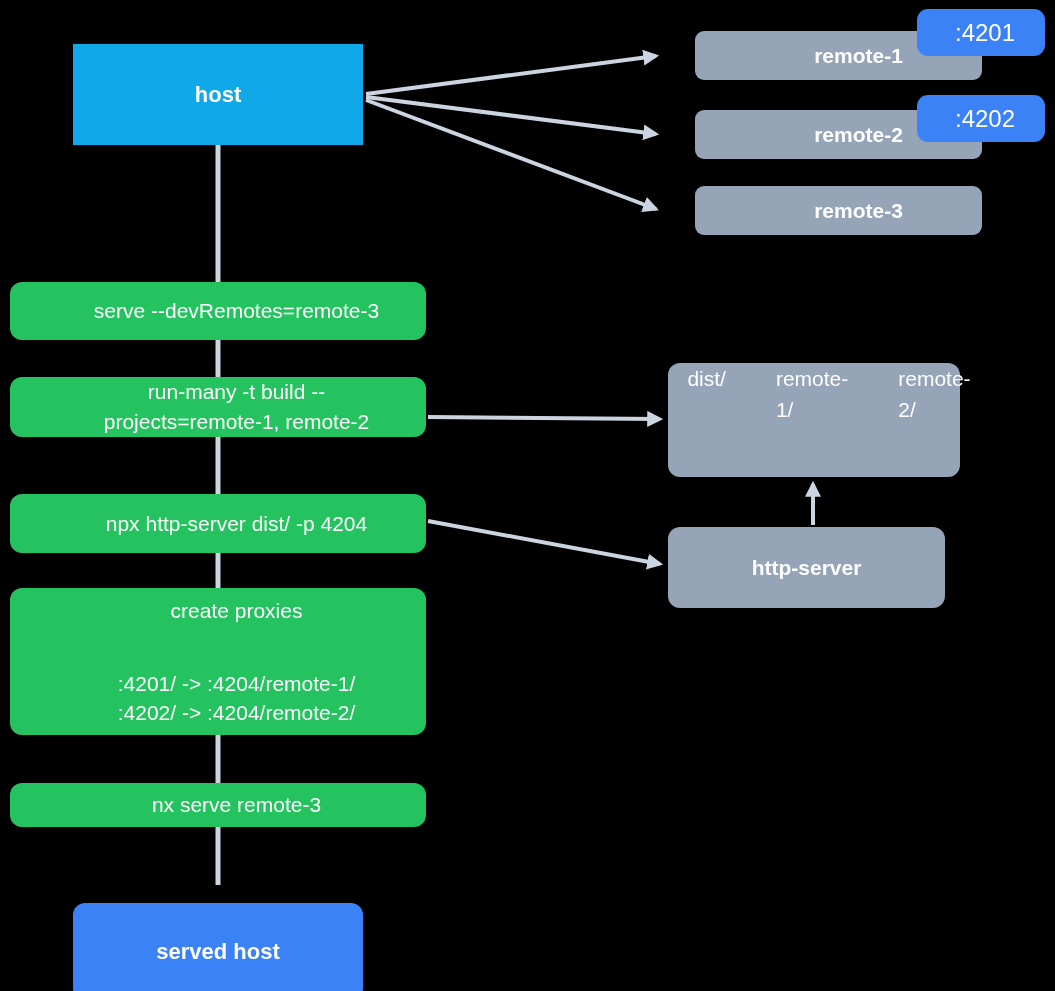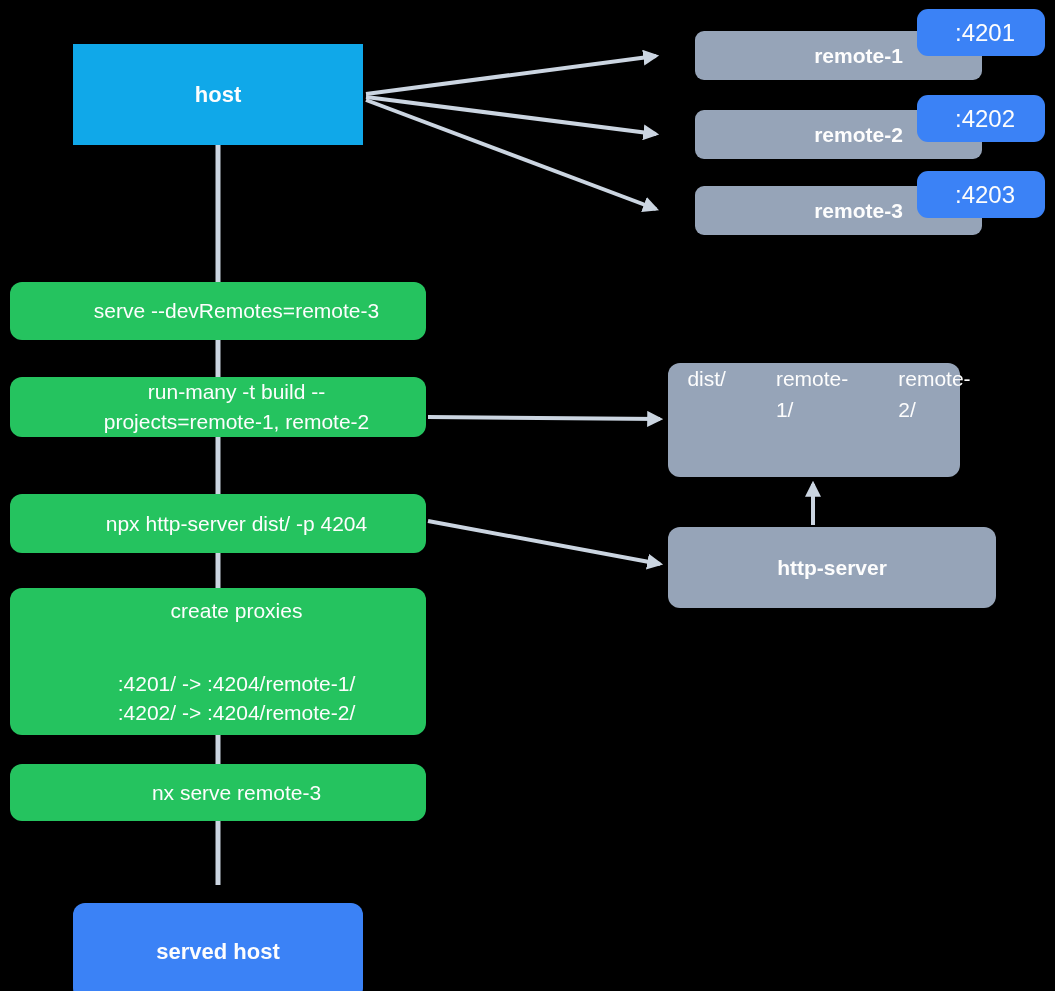--- a/index.html
+++ b/index.html
@@ -42,36 +42,36 @@
     background:var(--green,#25c35f);border-radius:12px;
     font-size:21px;flex-direction:column;padding-left:37px;
   }
   .step .line{line-height:30px;min-height:30px;width:100%;}
   .step-1{top:282px;height:58px}
   .step-2{top:377px;height:60px}
   .step-3{top:494px;height:59px}
   .step-4{top:588px;height:147px}
   .step-4 .line{line-height:29px;min-height:29px}
   .step-4 .gap{min-height:44px}
-  .step-5{top:764px;height:57px}
+  .step-5{top:783px;height:44px}
   .served{
     left:73px;top:883px;width:290px;height:97px;
     background:var(--served-blue,#3b82f6);border-radius:12px;
     font-weight:700;font-size:22px;margin-top:20px;
   }
   .dist{
     left:668px;top:363px;width:292px;height:114px;
     background:var(--node-gray,#96a4b8);border-radius:12px;
     flex-direction:row;align-items:flex-start;justify-content:center;
     text-align:left;padding-left:30px;font-size:21px;
   }
   .dist .line{line-height:31px;min-height:31px;}
   .dist .indent{padding-left:50px;}
   .httpserver{
-    left:668px;top:527px;width:328px;height:81px;
+    left:668px;top:527px;width:277px;height:81px;
     background:var(--node-gray,#96a4b8);border-radius:12px;
     font-weight:700;font-size:21px;
   }
 </style>
 </head>
 <body>
 
 <div class="stage">
 
   <svg class="connectors" width="1055" height="991" viewBox="0 0 1055 991">
@@ -103,23 +103,20 @@
   <div class="node remote remote-2">
     <span>remote-2</span>
   </div>
   <div class="node badge badge-2">
     <span>:4202</span>
   </div>
 
   <div class="node remote remote-3">
     <span>remote-3</span>
   </div>
-  <div class="node badge badge-3">
-    <span>:4203</span>
-  </div>
 
   <div class="node step step-1">
     <div class="line">serve --devRemotes=remote-3</div>
   </div>
 
   <div class="node step step-2">
     <div class="line">run-many -t build --</div>
     <div class="line">projects=remote-1, remote-2</div>
   </div>
 

